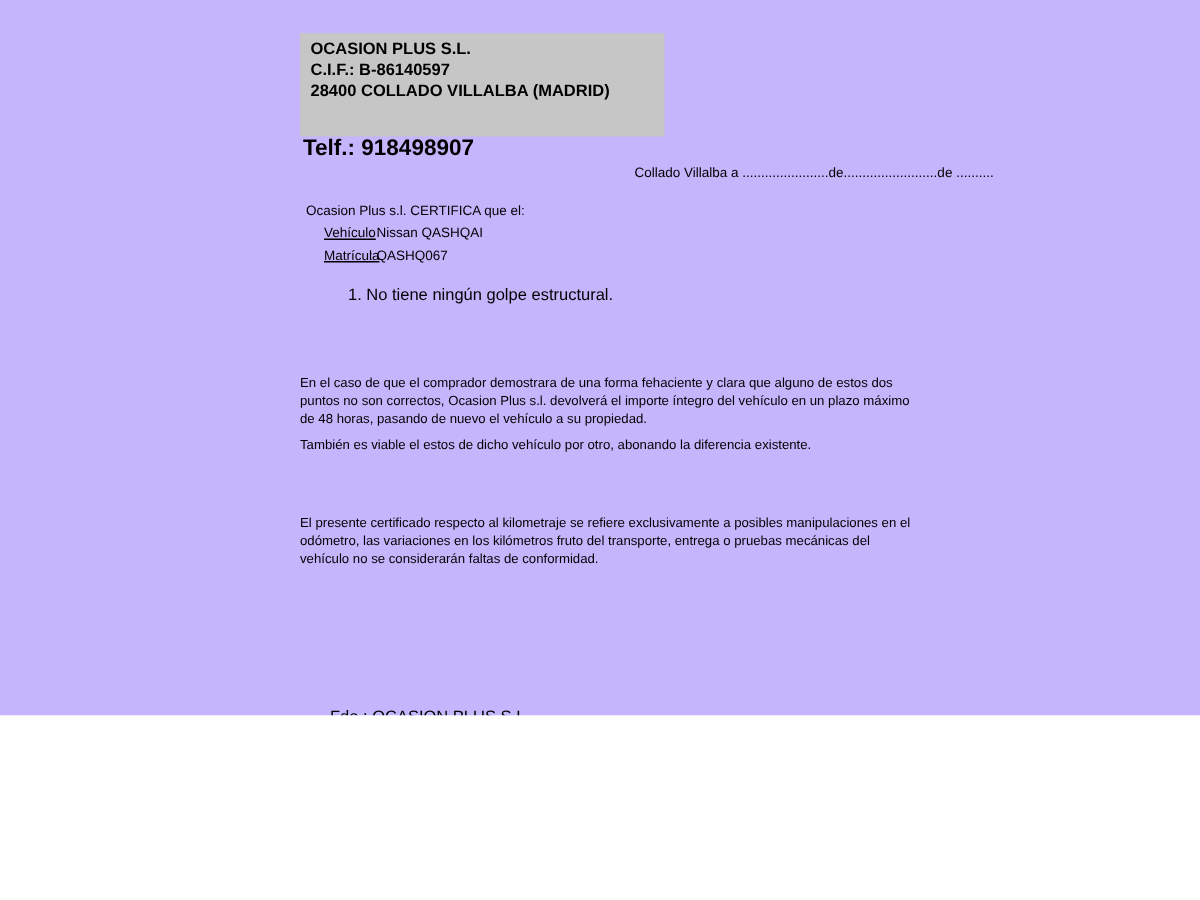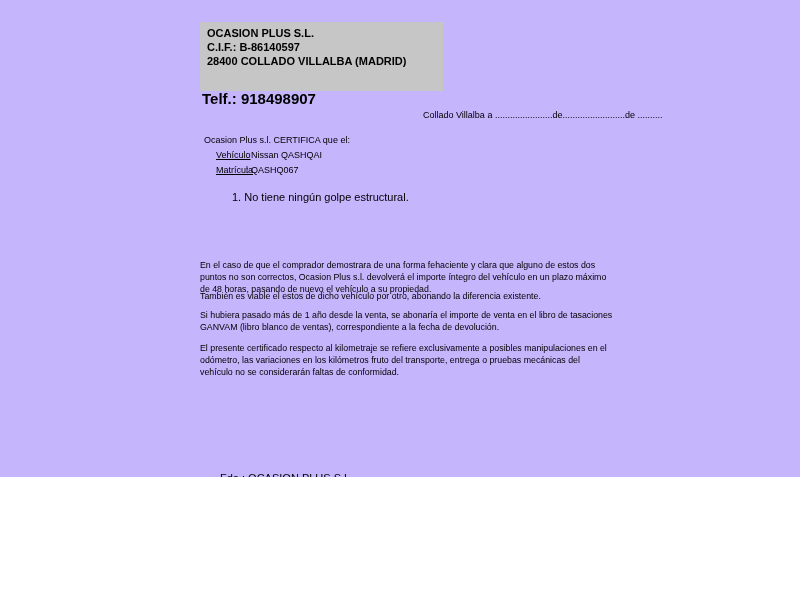--- a/index.html
+++ b/index.html
@@ -79,21 +79,21 @@
   .point.p1 { top: 191px; }
   .point.p2 { top: 211px; }
   .para {
     position: absolute;
     left: 200px;
     width: 414px;
     font-size: 8.8px;
     line-height: 12px;
     text-align: left;
   }
-  .para.pa1 { top: 259px; }
+  .para.pa1 { top: 249px; }
   .para.pa2 { top: 290px; white-space: nowrap; width: auto; }
   .para.pa3 { top: 309px; }
   .para.pa4 { top: 342px; }
   .signature {
     position: absolute;
     left: 220px;
     top: 472px;
     font-size: 11px;
     white-space: nowrap;
   }
@@ -130,20 +130,19 @@
   </div>
 
   <div class="field-line plate">
     <span class="field-label"><span class="u">Matrícula</span></span><span>: </span><span>QASHQ067</span>
   </div>
 
   <div class="point p1">1. No tiene ningún golpe estructural.</div>
 
   <div class="para pa1">En el caso de que el comprador demostrara de una forma fehaciente y clara que alguno de estos dos puntos no son correctos, Ocasion Plus s.l. devolverá el importe íntegro del vehículo en un plazo máximo de 48 horas, pasando de nuevo el vehículo a su propiedad.</div>
   <div class="para pa2">También es viable el estos de dicho vehículo por otro, abonando la diferencia existente.</div>
-  <div class="para pa3">Si hubiera pasado más de 1 año desde la venta, se abonaría el importe de venta en el libro de tasaciones GANVAM (libro blanco de ventas), correspondiente a la fecha de devolución.</div>
   <div class="para pa4">El presente certificado respecto al kilometraje se refiere exclusivamente a posibles manipulaciones en el odómetro, las variaciones en los kilómetros fruto del transporte, entrega o pruebas mecánicas del vehículo no se considerarán faltas de conformidad.</div>
 
   <div class="signature">Fdo.: OCASION PLUS S.L.</div>
 
   <div class="legal">De acuerdo con lo establecido por la Ley Orgánica 15/1999, de 13 de diciembre, de Protección de Datos de Carácter Personal (LOPD), le informamos que los datos aportados serán incorporados a un fichero del que es titular OCASIÓN PLUS S.L., con la finalidad de realizar la gestión administrativa, contable y fiscal, así como enviarle comunicaciones comerciales sobre nuestros productos y servicios. Los datos incluidos podrán ser comunicados a Gestores Administrativos, Entidades Aseguradoras, Organismos de la Administración Pública con competencia en la materia y personas relacionadas directamente con el Responsable del fichero, con la finalidad de realizar las gestiones de compra venta del vehículo y el cambio de titularidad del mismo. Asimismo, declaro haber sido informado de la posibilidad de ejercer los derechos de acceso, rectificación, cancelación y oposición de mis datos en el domicilio fiscal de OCASIÓN PLUS, S.L., sito en AVDA. JUAN CARLOS I, 36 - 28400 COLLADO VILLALBA - MADRID. Inscrita en el Registro Mercantil de Madrid Tomo 1.50, Inscripción 1, Hoja M 511731</div>
 
 </div>
 
 </body></html>

